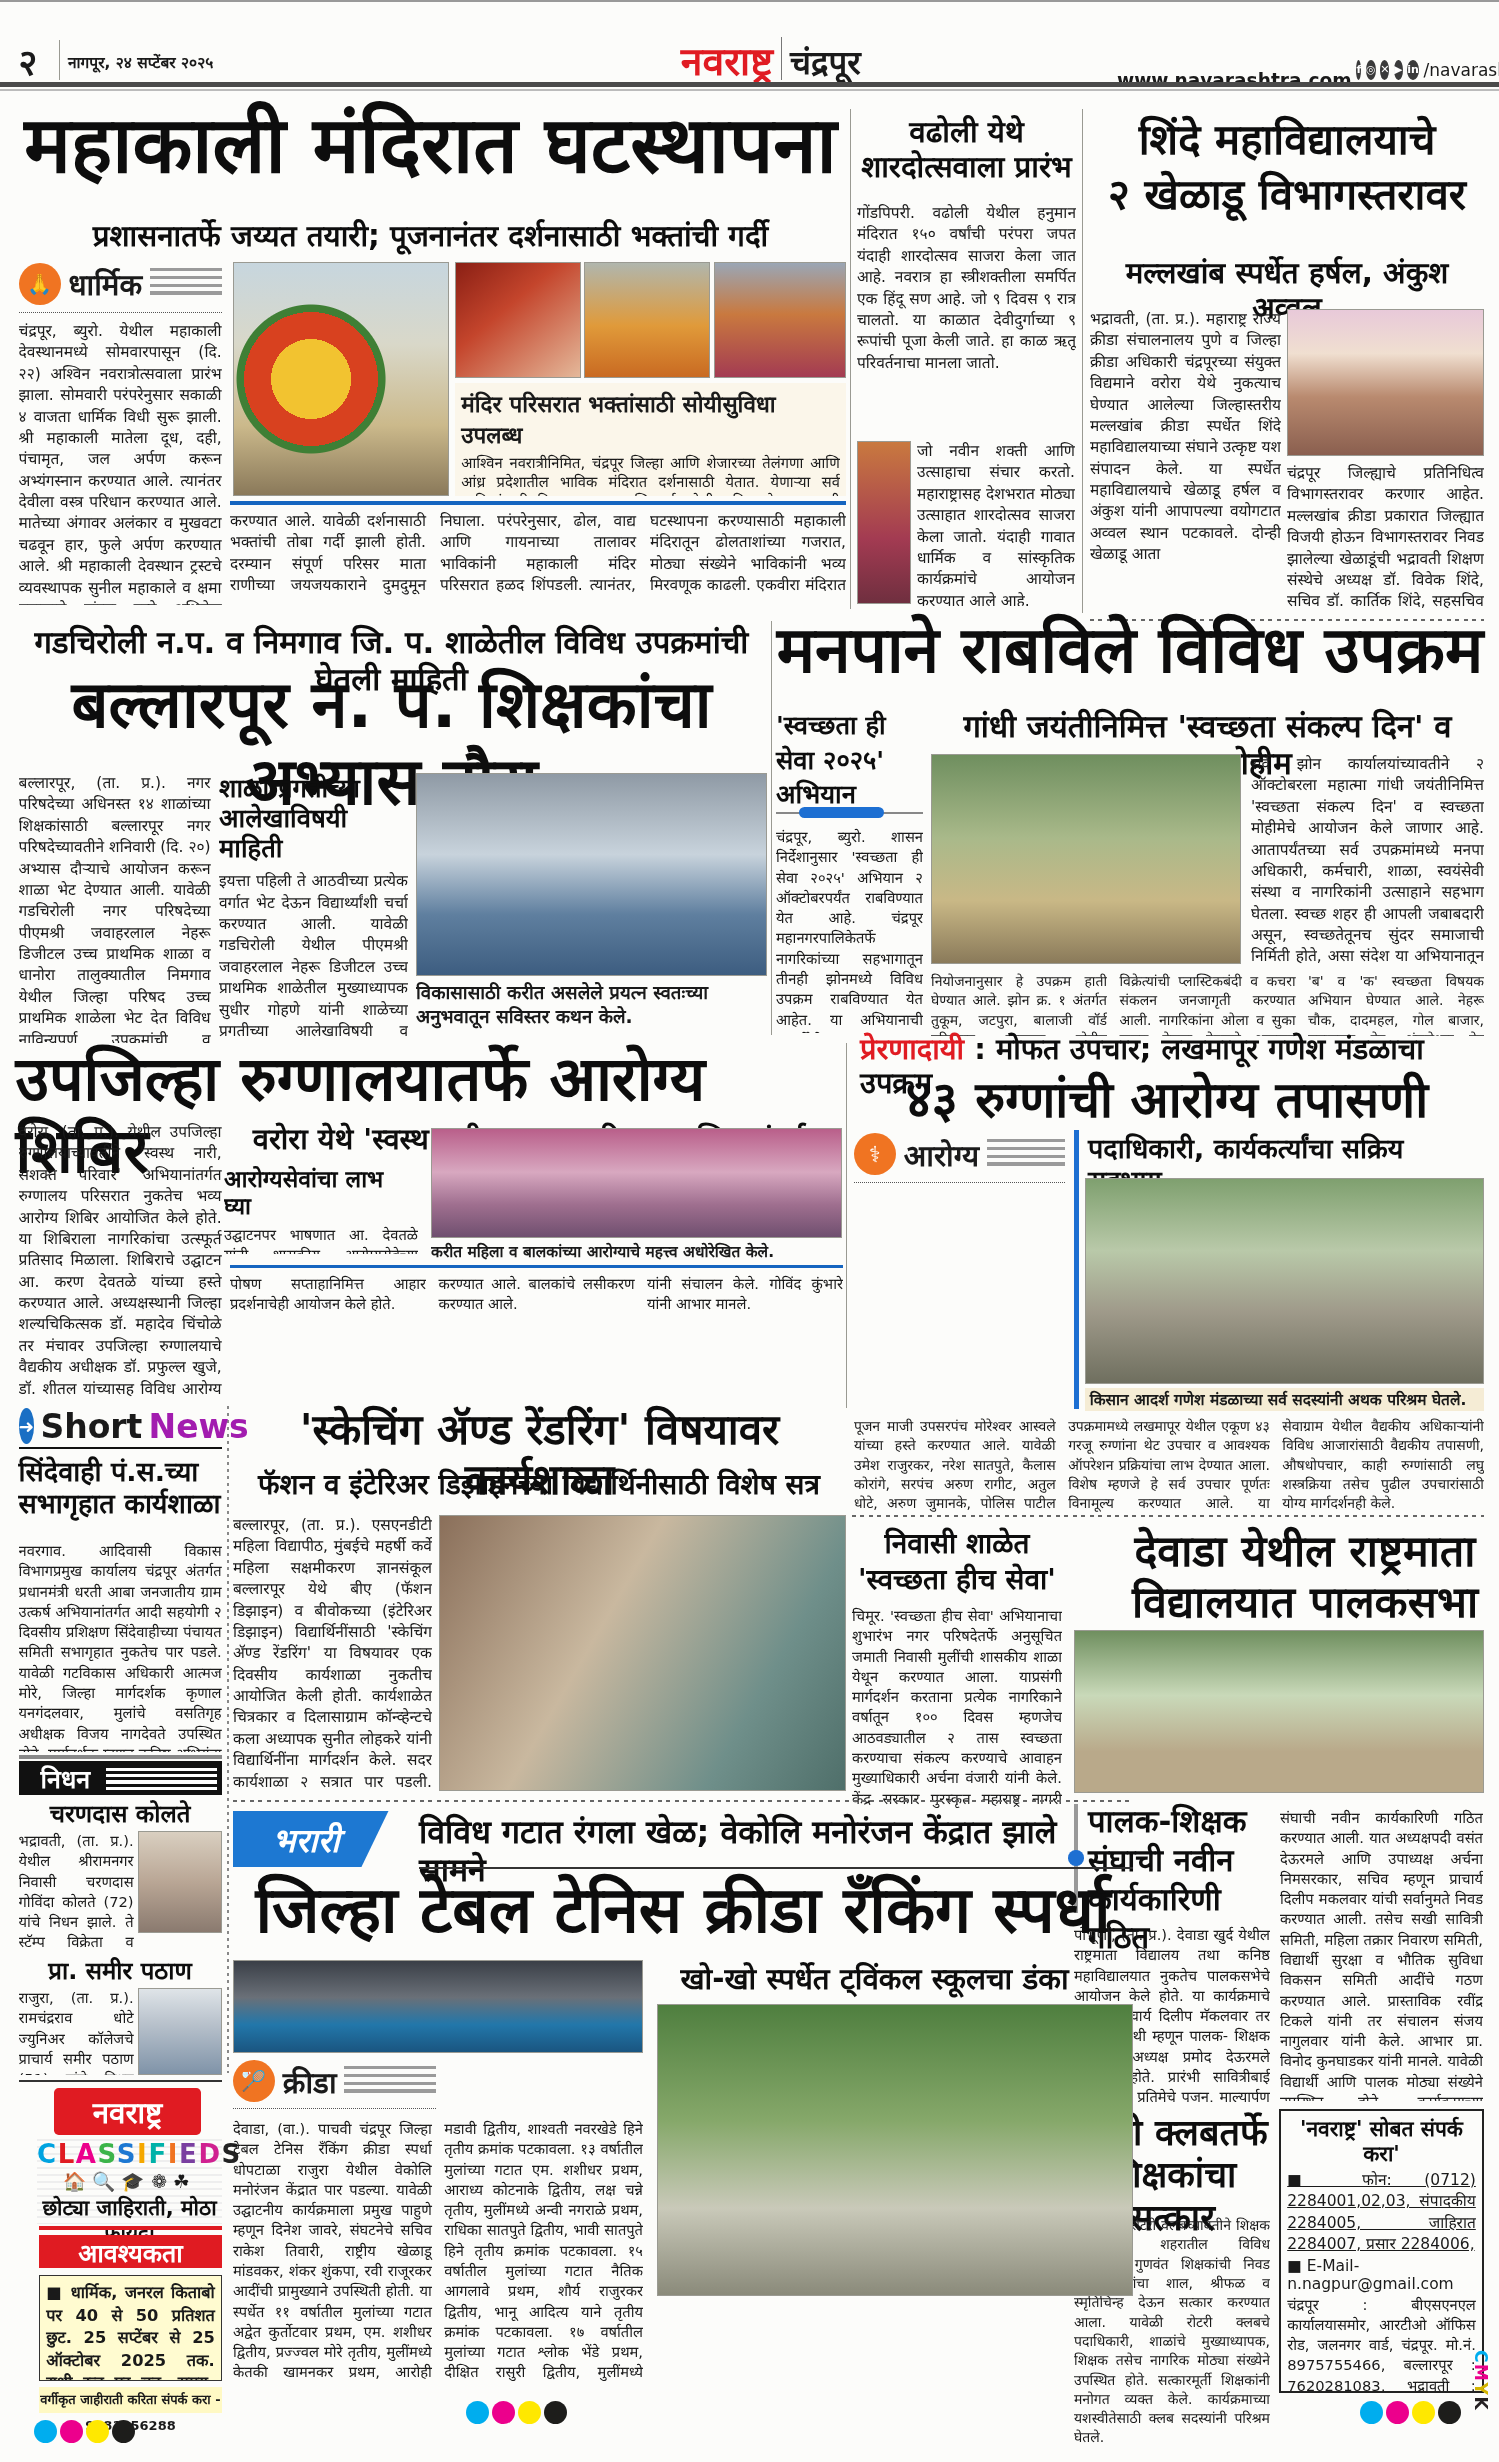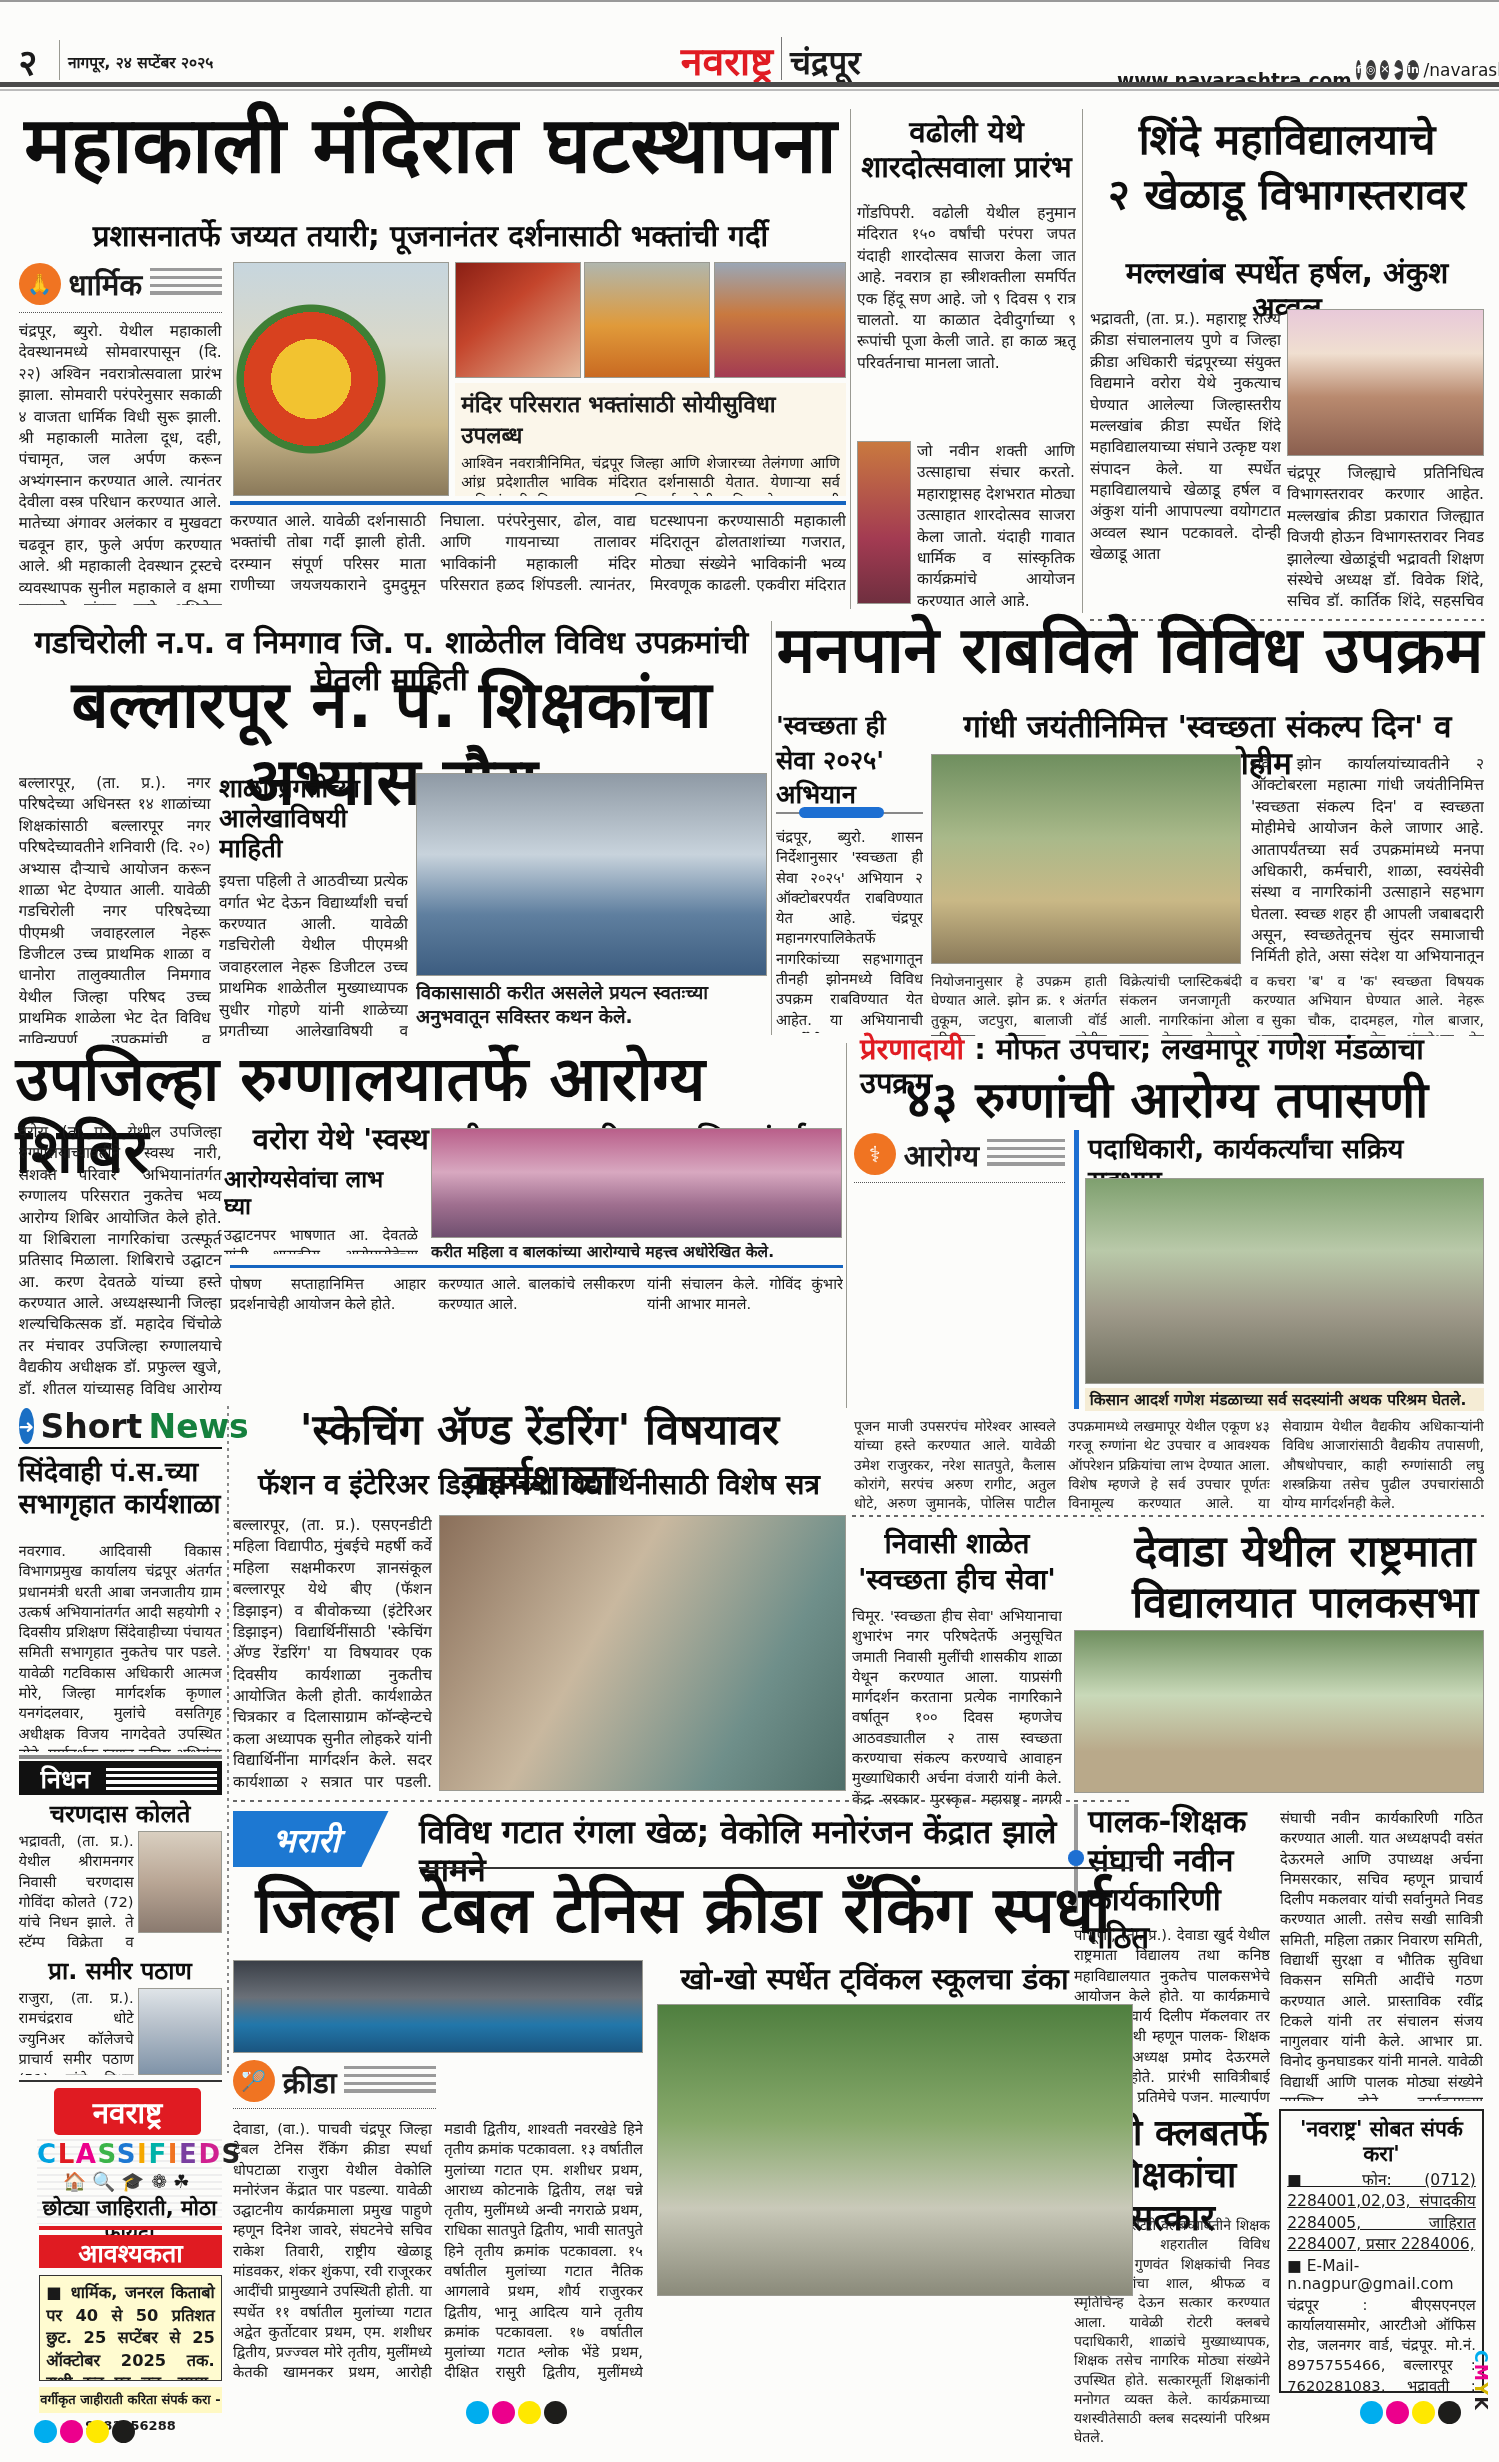--- a/index.html
+++ b/index.html
@@ -166,21 +166,21 @@
       <div class="jtext" style="flex:1;font-size:14px;">उपक्रमामध्ये लखमापूर येथील एकूण ४३ गरजू रुग्णांना थेट उपचार व आवश्यक ऑपरेशन प्रक्रियांचा लाभ देण्यात आला. विशेष म्हणजे हे सर्व उपचार पूर्णतः विनामूल्य करण्यात आले. या शिबिरामध्ये</div>
       <div class="jtext" style="flex:1;font-size:14px;">सेवाग्राम येथील वैद्यकीय अधिकाऱ्यांनी विविध आजारांसाठी वैद्यकीय तपासणी, औषधोपचार, काही रुग्णांसाठी लघु शस्त्रक्रिया तसेच पुढील उपचारांसाठी योग्य मार्गदर्शनही केले.</div>
     </div>
   </div>
   <div class="abs dotline" style="left:852px;top:1515px;width:632px;"></div>
 
   <div class="abs dotvline" style="left:227px;top:1406px;height:667px;"></div>
   <div class="abs" style="left:18.6px;top:1405px;width:203px;height:42px;border-bottom:2.3px solid #111;display:flex;align-items:center;gap:6.2px;">
     <span style="width:36px;height:36px;border-radius:50%;background:#1a6fc4;color:#fff;display:flex;align-items:center;justify-content:center;font-size:18.6px;font-weight:900;">➜</span>
     <span style="font-size:33px;font-weight:900;">Short</span>
-    <span style="font-size:33px;font-weight:900;color:#15803d;">News</span>
+    <span style="font-size:33px;font-weight:900;color:#a21caf;">News</span>
   </div>
   <div class="abs hl" style="left:18.6px;top:1456px;width:203px;font-size:27px;">सिंदेवाही पं.स.च्या सभागृहात कार्यशाळा</div>
   <div class="abs jtext" style="left:18.6px;top:1541px;width:203px;height:211px;font-size:14.7px;">नवरगाव. आदिवासी विकास विभागप्रमुख कार्यालय चंद्रपूर अंतर्गत प्रधानमंत्री धरती आबा जनजातीय ग्राम उत्कर्ष अभियानांतर्गत आदी सहयोगी २ दिवसीय प्रशिक्षण सिंदेवाहीच्या पंचायत समिती सभागृहात नुकतेच पार पडले. यावेळी गटविकास अधिकारी आत्मज मोरे, जिल्हा मार्गदर्शक कृणाल यनगंदलवार, मुलांचे वसतिगृह अधीक्षक विजय नागदेवते उपस्थित होते. मार्गदर्शक म्हणून कनिष्ठ अभियंता गौरव बागेकर, आरोग्य सहाय्यक जनार्धन बोरकुटे, उप कृषी अधिकारी यादव बारापात्रे, विषय शिक्षक विनोद शास्त्रकार यांनी आदी कर्मयोगी गावस्तरीय प्रशिक्षकांना प्रधानमंत्री धरती आबा जनजातीय ग्राम उत्कर्ष अभियानाबाबत विविध माध्यमातून मार्गदर्शन केले.</div>
 
   <div class="abs" style="left:18.6px;top:1755px;width:203px;height:3.9px;background:#888;"></div>
   <div class="abs" style="left:18.6px;top:1761px;width:203px;height:34px;background:#111;display:flex;align-items:center;">
     <span style="color:#fff;font-size:25px;font-weight:800;padding-left:22px;">निधन</span>
     <span style="flex:1;height:26px;margin:0 4.7px 0 15.5px;background:repeating-linear-gradient(180deg,#111 0 3.1px,#fff 3.1px 6.2px);"></span>
   </div>
   <div class="abs hl ctr" style="left:18.6px;top:1800px;width:203px;font-size:24px;">चरणदास कोलते</div>

